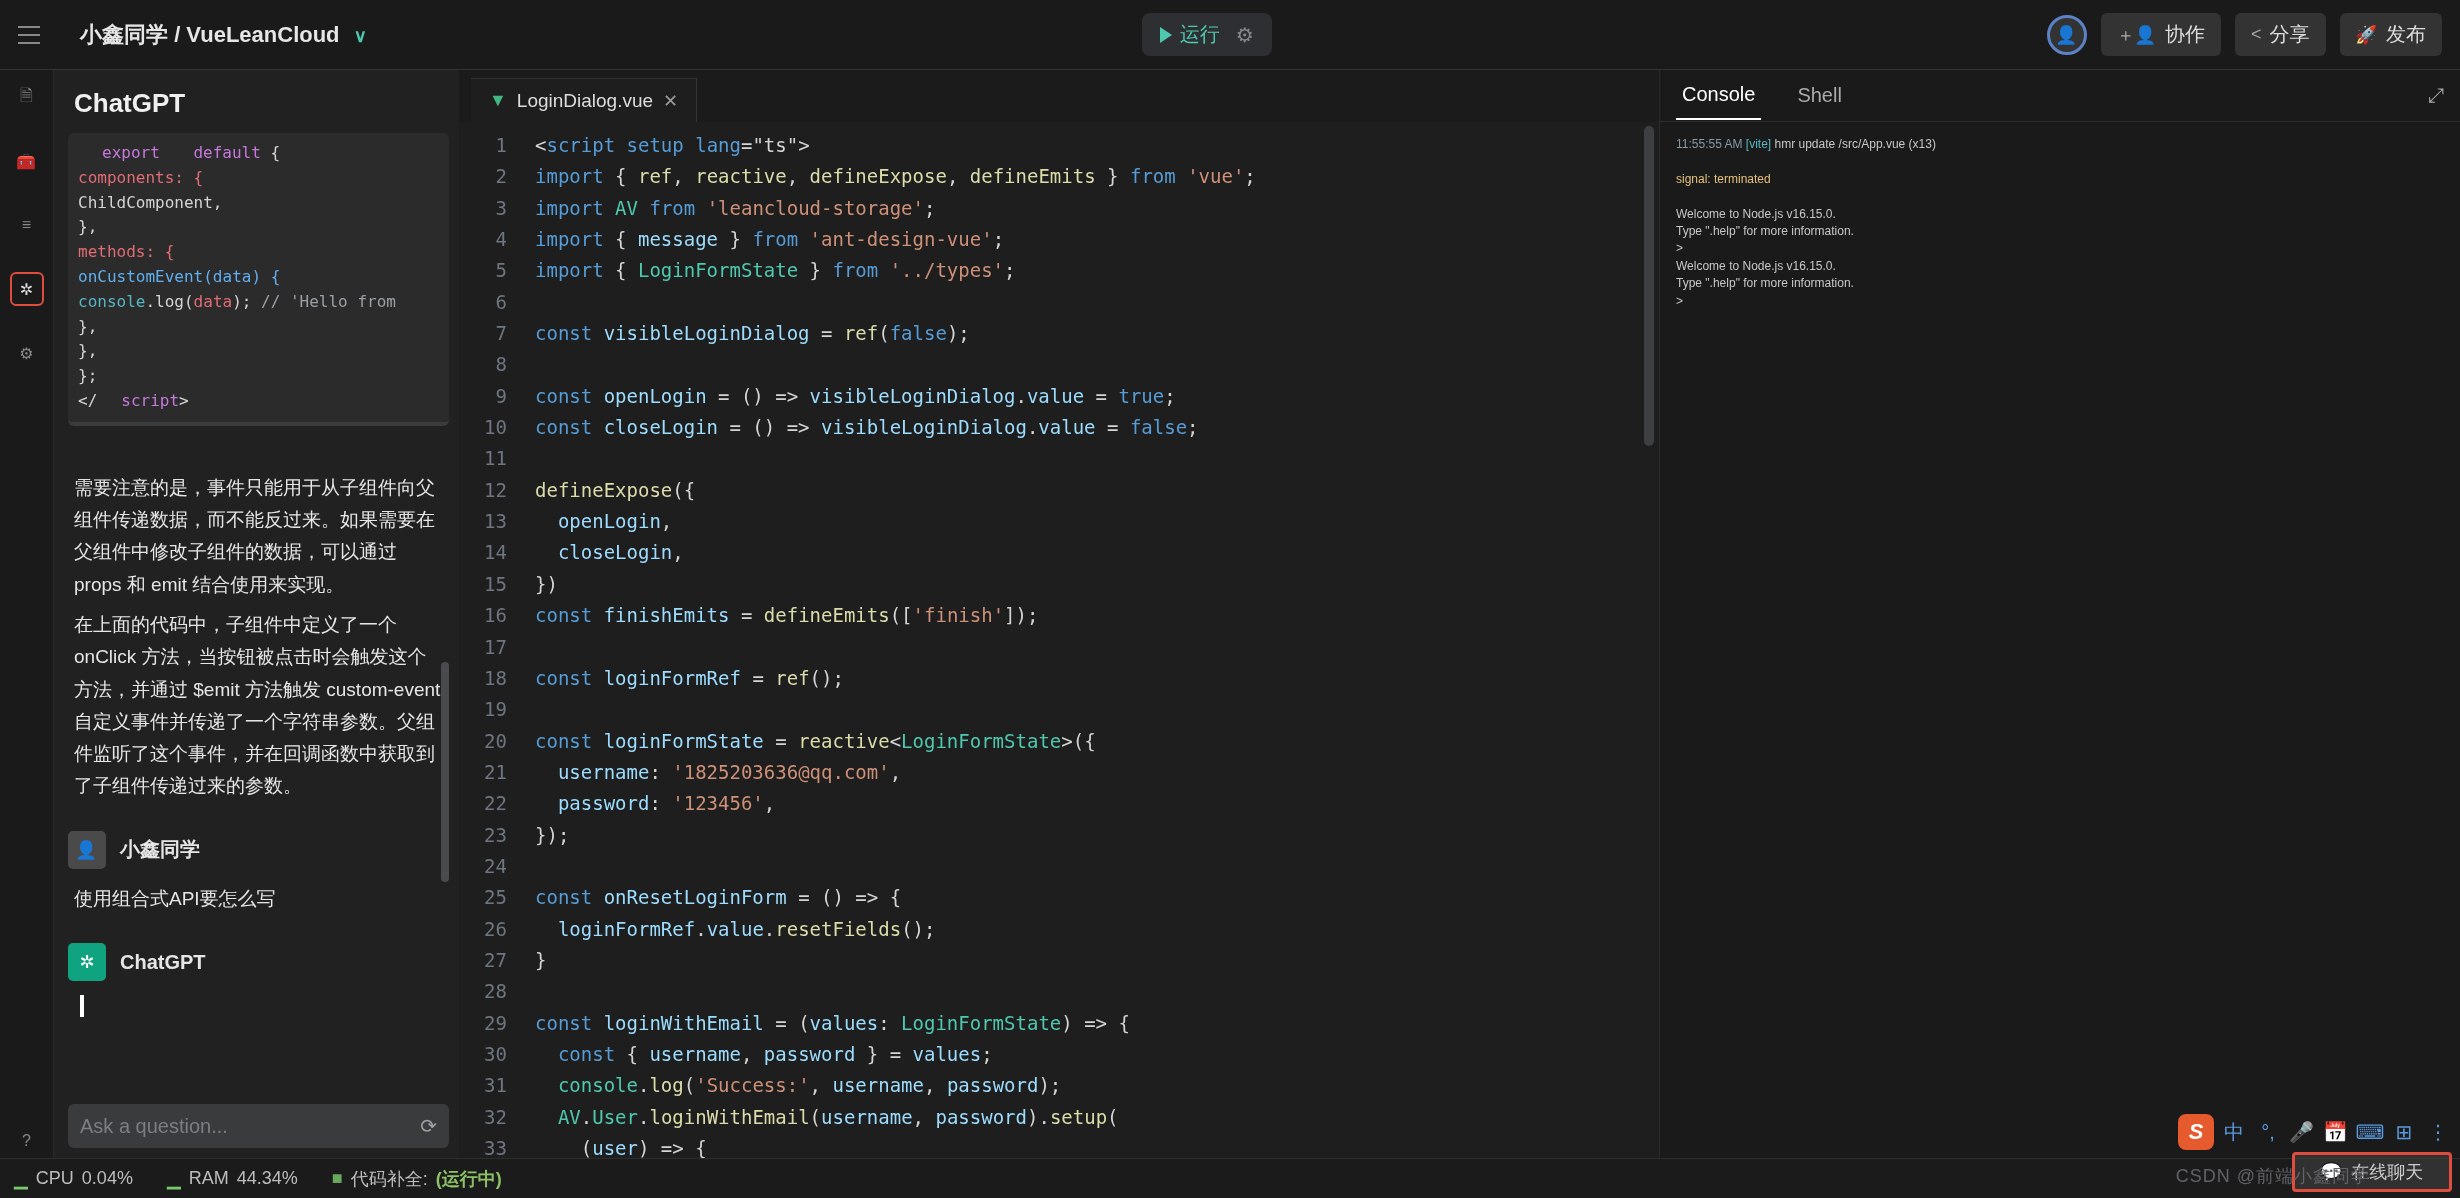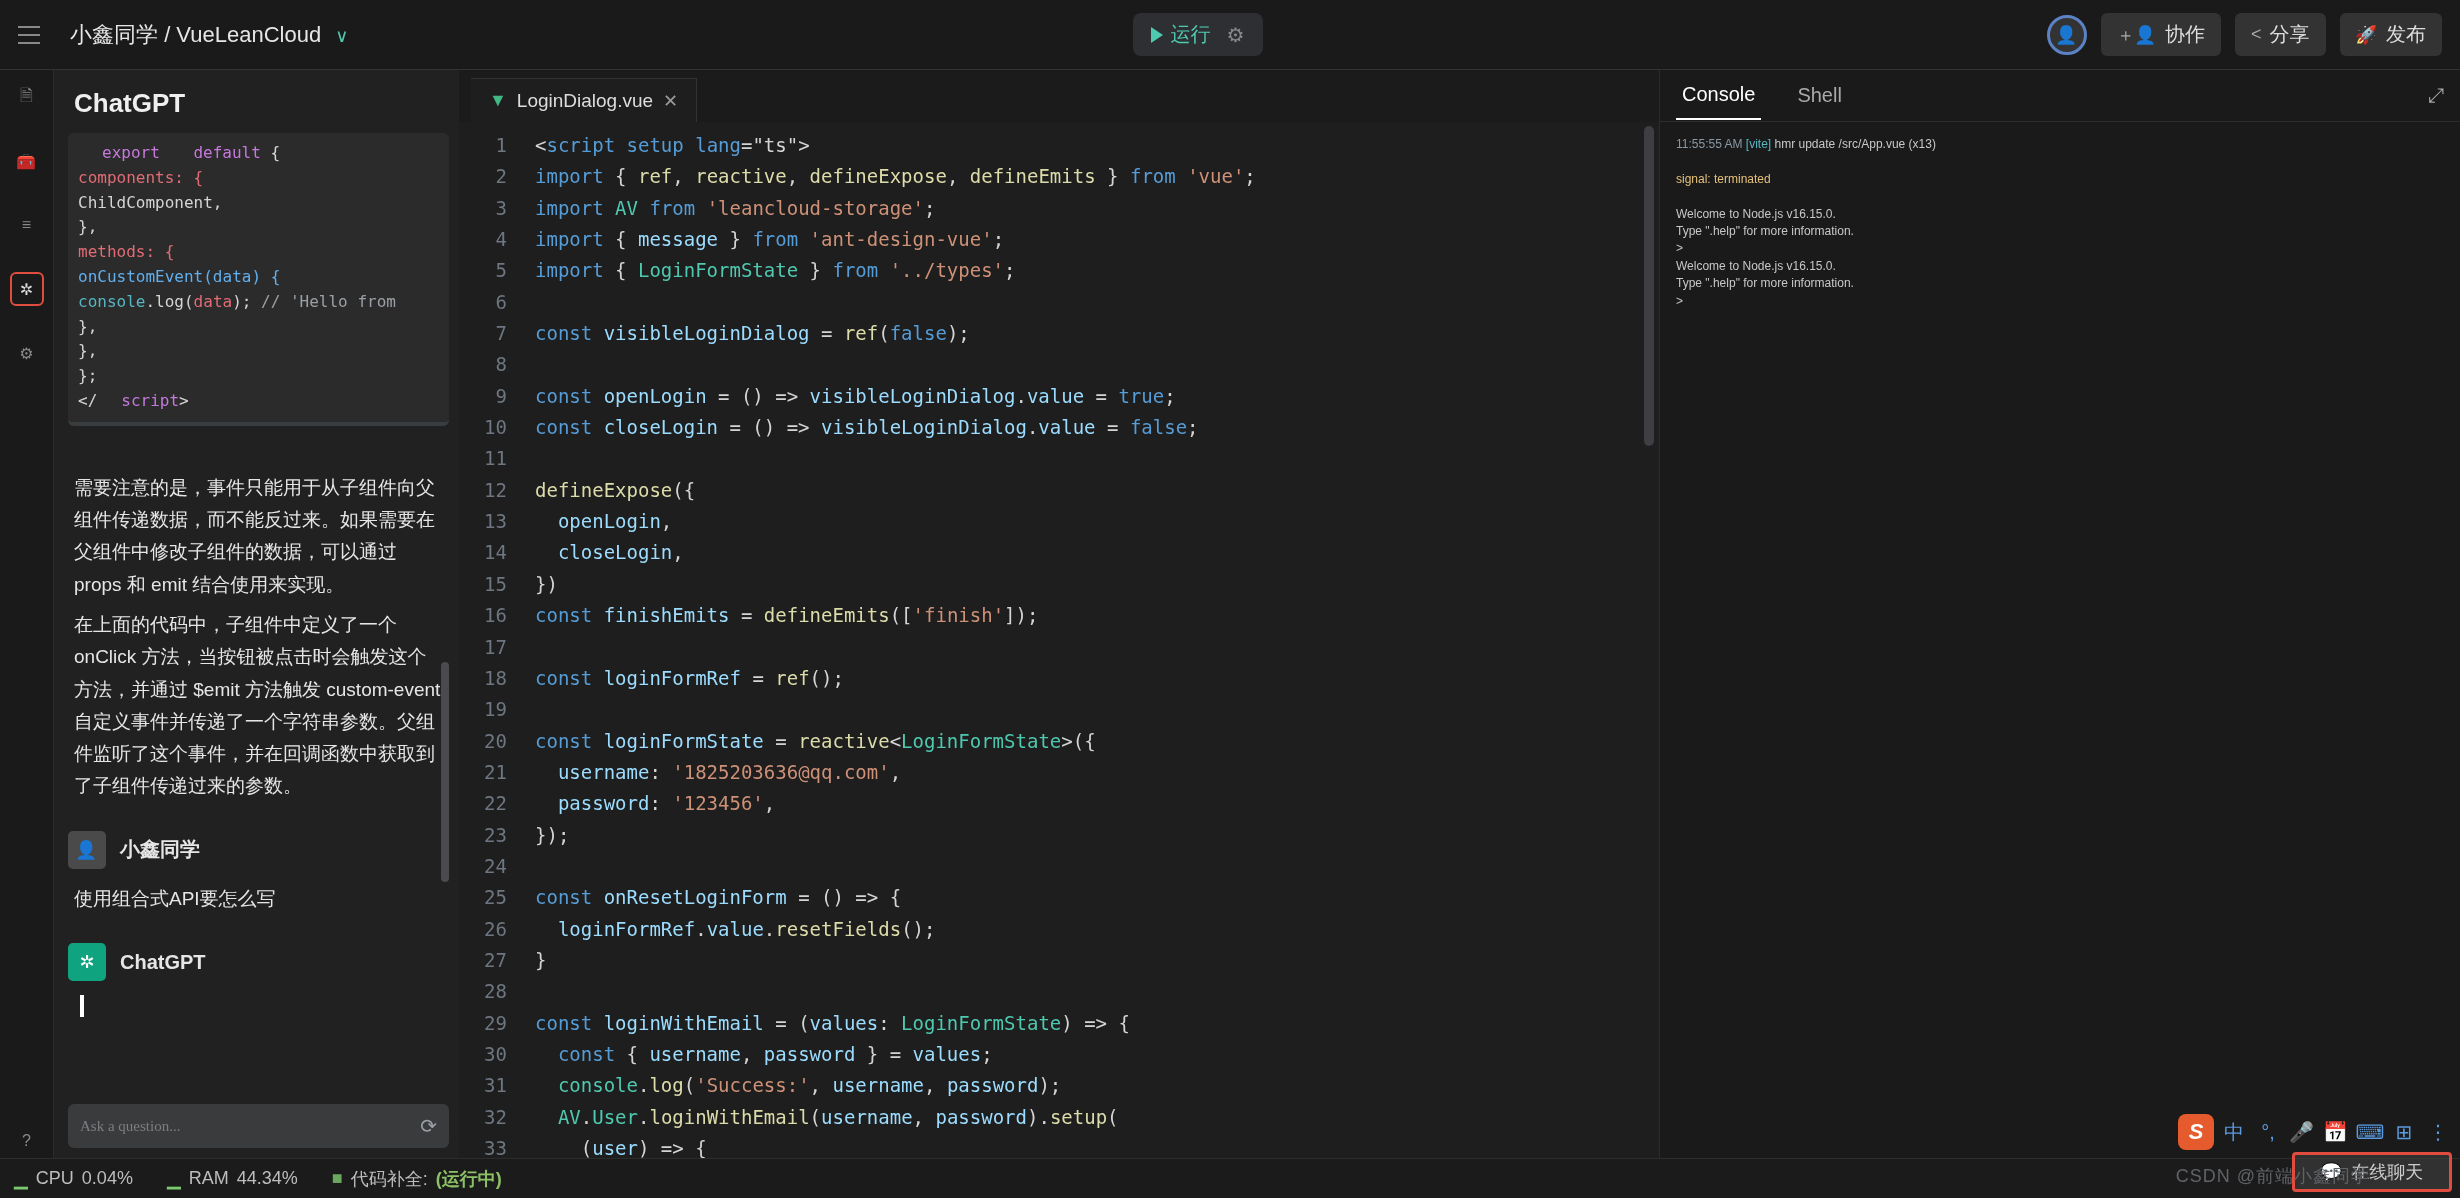--- a/index.html
+++ b/index.html
@@ -1,20 +1,20 @@
 <!DOCTYPE html>
 <html><head>
 <meta charset="utf-8">
 <style>
   * { box-sizing: border-box; margin: 0; padding: 0; }
   html, body { width: 2460px; height: 1198px; background: #1e1e1e; font-family: -apple-system, "Segoe UI", Arial, sans-serif; overflow: hidden; color: #d4d4d4; }
   .topbar { height: 70px; background: #1a1a1a; display: flex; align-items: center; padding: 0 18px; border-bottom: 1px solid #333; }
   .hamburger { width: 22px; height: 18px; display:flex; flex-direction:column; justify-content:space-between; cursor:pointer; }
   .hamburger span { height:2px; background:#888; }
-  .breadcrumb { margin-left: 30px; color:#e6e6e6; font-size:22px; font-weight:400; }
+  .breadcrumb { margin-left: 40px; color:#e6e6e6; font-size:22px; font-weight:700; }
   .crumb-v { color:#4ec9b0; margin-left:8px; font-size:18px; }
   .toolbar-center { margin-left:auto; margin-right:auto; display:flex; align-items:center; gap:10px; background:#2e2f32; border-radius:8px; padding:8px 18px;}
   .btn-run { color:#4ec9b0; font-size:20px; display:flex; align-items:center; gap:8px; cursor:pointer; }
   .btn-run .tri { width:0;height:0;border-left:12px solid #4ec9b0;border-top:8px solid transparent;border-bottom:8px solid transparent;}
   .gear-run { color:#888; font-size:20px; margin-left:6px; cursor:pointer;}
   .topbar-right { display:flex; align-items:center; gap:14px; }
   .avatar-top { width:40px;height:40px;border-radius:50%;border:3px solid #5a82c5;background:#333;display:flex;align-items:center;justify-content:center;color:#fff;font-size:18px;}
   .top-btn { background:#333;border-radius:6px;padding:8px 16px;color:#ddd;font-size:20px;display:flex;align-items:center;gap:8px;cursor:pointer;}
   .top-btn .ic { font-size:18px; color:#aaa;}
   .main { display:flex; height: calc(100% - 70px - 40px);}
@@ -29,21 +29,21 @@
   .chat-scroll { flex:1; overflow:hidden; margin-top:16px; position:relative;}
   .chat-text { color:#e6e6e6; font-size:19px; line-height:1.7; padding:4px 6px; }
   .chat-msg { margin-top:24px; background:transparent; }
   .msg-head { display:flex; align-items:center; gap:14px; margin-bottom:10px;}
   .msg-ava { width:38px;height:38px;border-radius:5px;display:flex;align-items:center;justify-content:center;font-size:18px;}
   .ava-user { background:#4a4a4a; color:#fff;}
   .ava-gpt { background:#10a37f; color:#fff;}
   .msg-name { color:#e6e6e6; font-size:20px; font-weight:600;}
   .cursor-blink { display:inline-block;width:4px;height:22px;background:#fff;margin-left:6px;}
   .ask-row { margin-top:8px; background:#3a3b3d; border-radius:6px; display:flex; align-items:center; padding:0 12px; height:44px;}
-  .ask-input { flex:1; background:transparent; border:none; outline:none; color:#ddd; font-size:15px;font-family:Liberation Serif, serif;}
+  .ask-input { flex:1; background:transparent; border:none; outline:none; color:#ddd; font-size:20px;}
   .ask-input::placeholder{color:#7b7e82;}
   .ask-ref { color:#9aa0a6; font-size:20px; cursor:pointer;}
   .chat-sb { position:absolute; right:0; top:0; bottom:0; width:8px; background:transparent;}
   .chat-sb-thumb { position:absolute; right:0; width:8px; background:#4a4b4e; border-radius:4px;}
   .editor-panel { flex:1; min-width:0; background:#1e1e1e; display:flex; flex-direction:column; border-right:1px solid #2b2b2b;}
   .tabbar { height:52px; display:flex; align-items:flex-end; background:#1b1b1b; padding-left:12px;}
   .tab { height:44px; padding:0 18px; display:flex; align-items:center; gap:10px; background:#1e1e1e; border-top:1px solid #333;  border-right:1px solid #333; font-size:19px; color:#ddd; cursor:pointer;}
   .tab .vue-ic { color:#41b883; font-size:18px;}
   .tab .close { color:#999; font-size:18px; cursor:pointer;}
   .editor-body { flex:1; display:flex; overflow:hidden; position:relative;}

